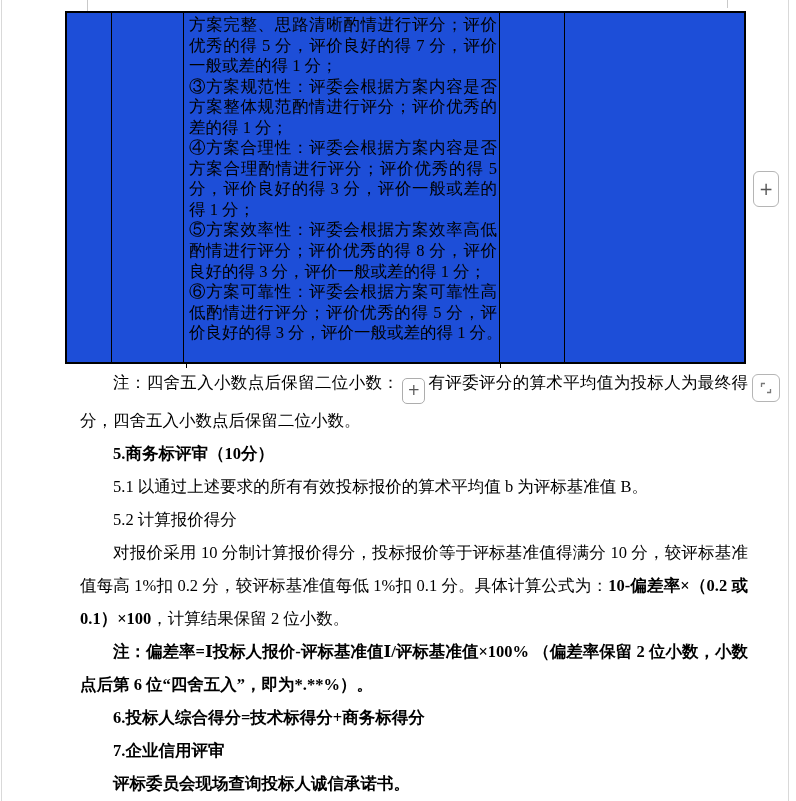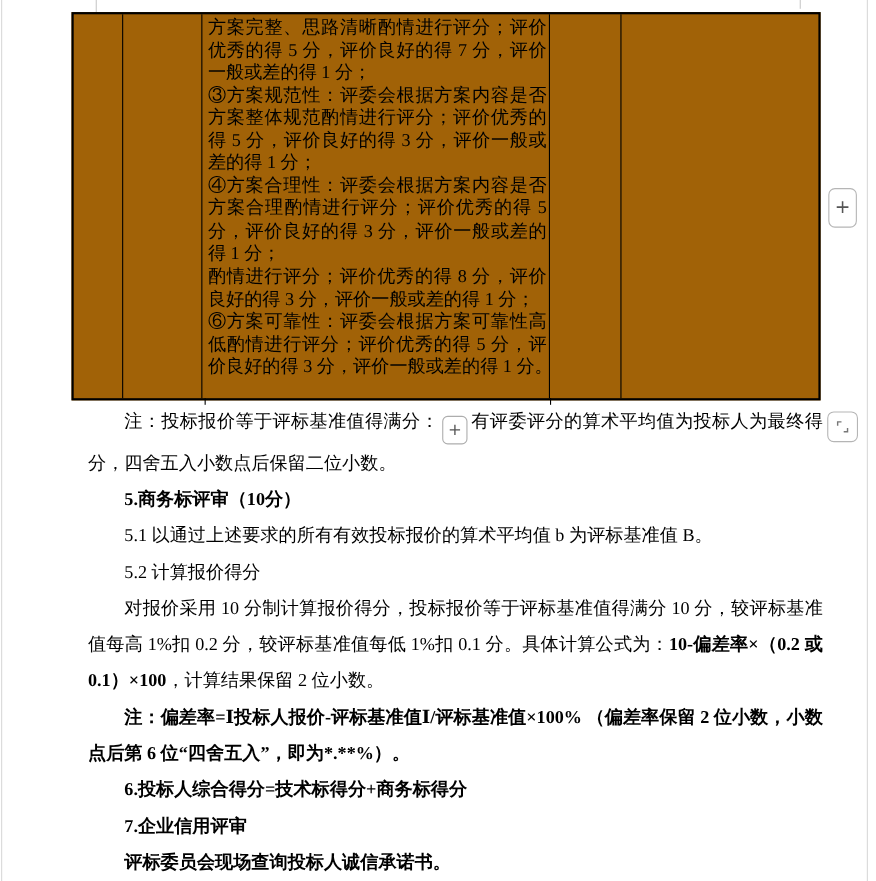--- a/index.html
+++ b/index.html
@@ -23,21 +23,21 @@
   .stub1 { left:87px;  height:11px; }
   .stub2 { left:727px; height:8px; }
 
   
   .score-table {
     position:absolute; left:65px; top:11px;
     width:681px; height:353px;
     border:2px solid #000;
     box-sizing:border-box;
     display:flex;
-    background:#a16207;
+    background:#1d4ed8;
   }
   .col { box-sizing:border-box; height:100%; border-right:1px solid #000; }
   .c1 { width:45px; }
   .c2 { width:72px; }
   .c3 { width:316px; padding:2px 2px 0 5px; overflow:hidden; }
   .c4 { width:65px; }
   .c5 { flex:1; border-right:none; }
 
   .tline {
     font-size:16.5px;
@@ -111,26 +111,26 @@
 
   <div class="score-table">
     <div class="col c1"></div>
     <div class="col c2"></div>
     <div class="col c3">
         <div class="tline">方案完整、思路清晰酌情进行评分；评价</div>
         <div class="tline">优秀的得 5 分，评价良好的得 7 分，评价</div>
         <div class="tline end">一般或差的得 1 分；</div>
         <div class="tline">③方案规范性：评委会根据方案内容是否</div>
         <div class="tline">方案整体规范酌情进行评分；评价优秀的</div>
-        <div class="tline">得 5 分，评价良好的得 3 分，评价一般或</div>
         <div class="tline end">差的得 1 分；</div>
         <div class="tline">④方案合理性：评委会根据方案内容是否</div>
         <div class="tline">方案合理酌情进行评分；评价优秀的得 5</div>
         <div class="tline">分，评价良好的得 3 分，评价一般或差的</div>
         <div class="tline end">得 1 分；</div>
+        <div class="tline">⑤方案效率性：评委会根据方案效率高低</div>
         <div class="tline">酌情进行评分；评价优秀的得 8 分，评价</div>
         <div class="tline end">良好的得 3 分，评价一般或差的得 1 分；</div>
         <div class="tline">⑥方案可靠性：评委会根据方案可靠性高</div>
         <div class="tline">低酌情进行评分；评价优秀的得 5 分，评</div>
         <div class="tline end">价良好的得 3 分，评价一般或差的得 1 分。</div>
       </div>
     <div class="col c4"></div>
     <div class="col c5"></div>
   </div>
   <div class="below-stub bstub1"></div>
@@ -140,21 +140,21 @@
     <span>+</span>
   </button>
 
   <button class="fit-btn">
     <svg width="14" height="14" viewBox="0 0 14 14">
       <path d="M2.5 6 V2.5 H6 M11.5 8 V11.5 H8" fill="none" stroke="#777" stroke-width="1.3"></path>
     </svg>
   </button>
 
   <div class="body-text">
-      <div class="para"><span>注：投标报价等于评标基准值得满分：</span><button class="inline-plus">+</button><span>有评委评分的算术平均值为投标人为最终得分，四舍五入小数点后保留二位小数。</span></div>
+      <div class="para"><span>注：四舍五入小数点后保留二位小数：</span><button class="inline-plus">+</button><span>有评委评分的算术平均值为投标人为最终得分，四舍五入小数点后保留二位小数。</span></div>
       <div class="para"><span class="bold">5.商务标评审（10分）</span></div>
       <div class="para"><span>5.1 以通过上述要求的所有有效投标报价的算术平均值 b 为评标基准值 B。</span></div>
       <div class="para"><span>5.2 计算报价得分</span></div>
       <div class="para"><span>对报价采用 10 分制计算报价得分，投标报价等于评标基准值得满分 10 分，较评标基准值每高 1%扣 0.2 分，较评标基准值每低 1%扣 0.1 分。具体计算公式为：</span><span class="bold">10-偏差率×（0.2 或 0.1）×100</span><span>，计算结果保留 2 位小数。</span></div>
       <div class="para"><span class="bold">注：偏差率=Ⅰ投标人报价-评标基准值Ⅰ/评标基准值×100% （偏差率保留 2 位小数，小数点后第 6 位“四舍五入”，即为*.**%）。</span></div>
       <div class="para"><span class="bold">6.投标人综合得分=技术标得分+商务标得分</span></div>
       <div class="para"><span class="bold">7.企业信用评审</span></div>
       <div class="para"><span class="bold">评标委员会现场查询投标人诚信承诺书。</span></div>
     </div>
 </div>

